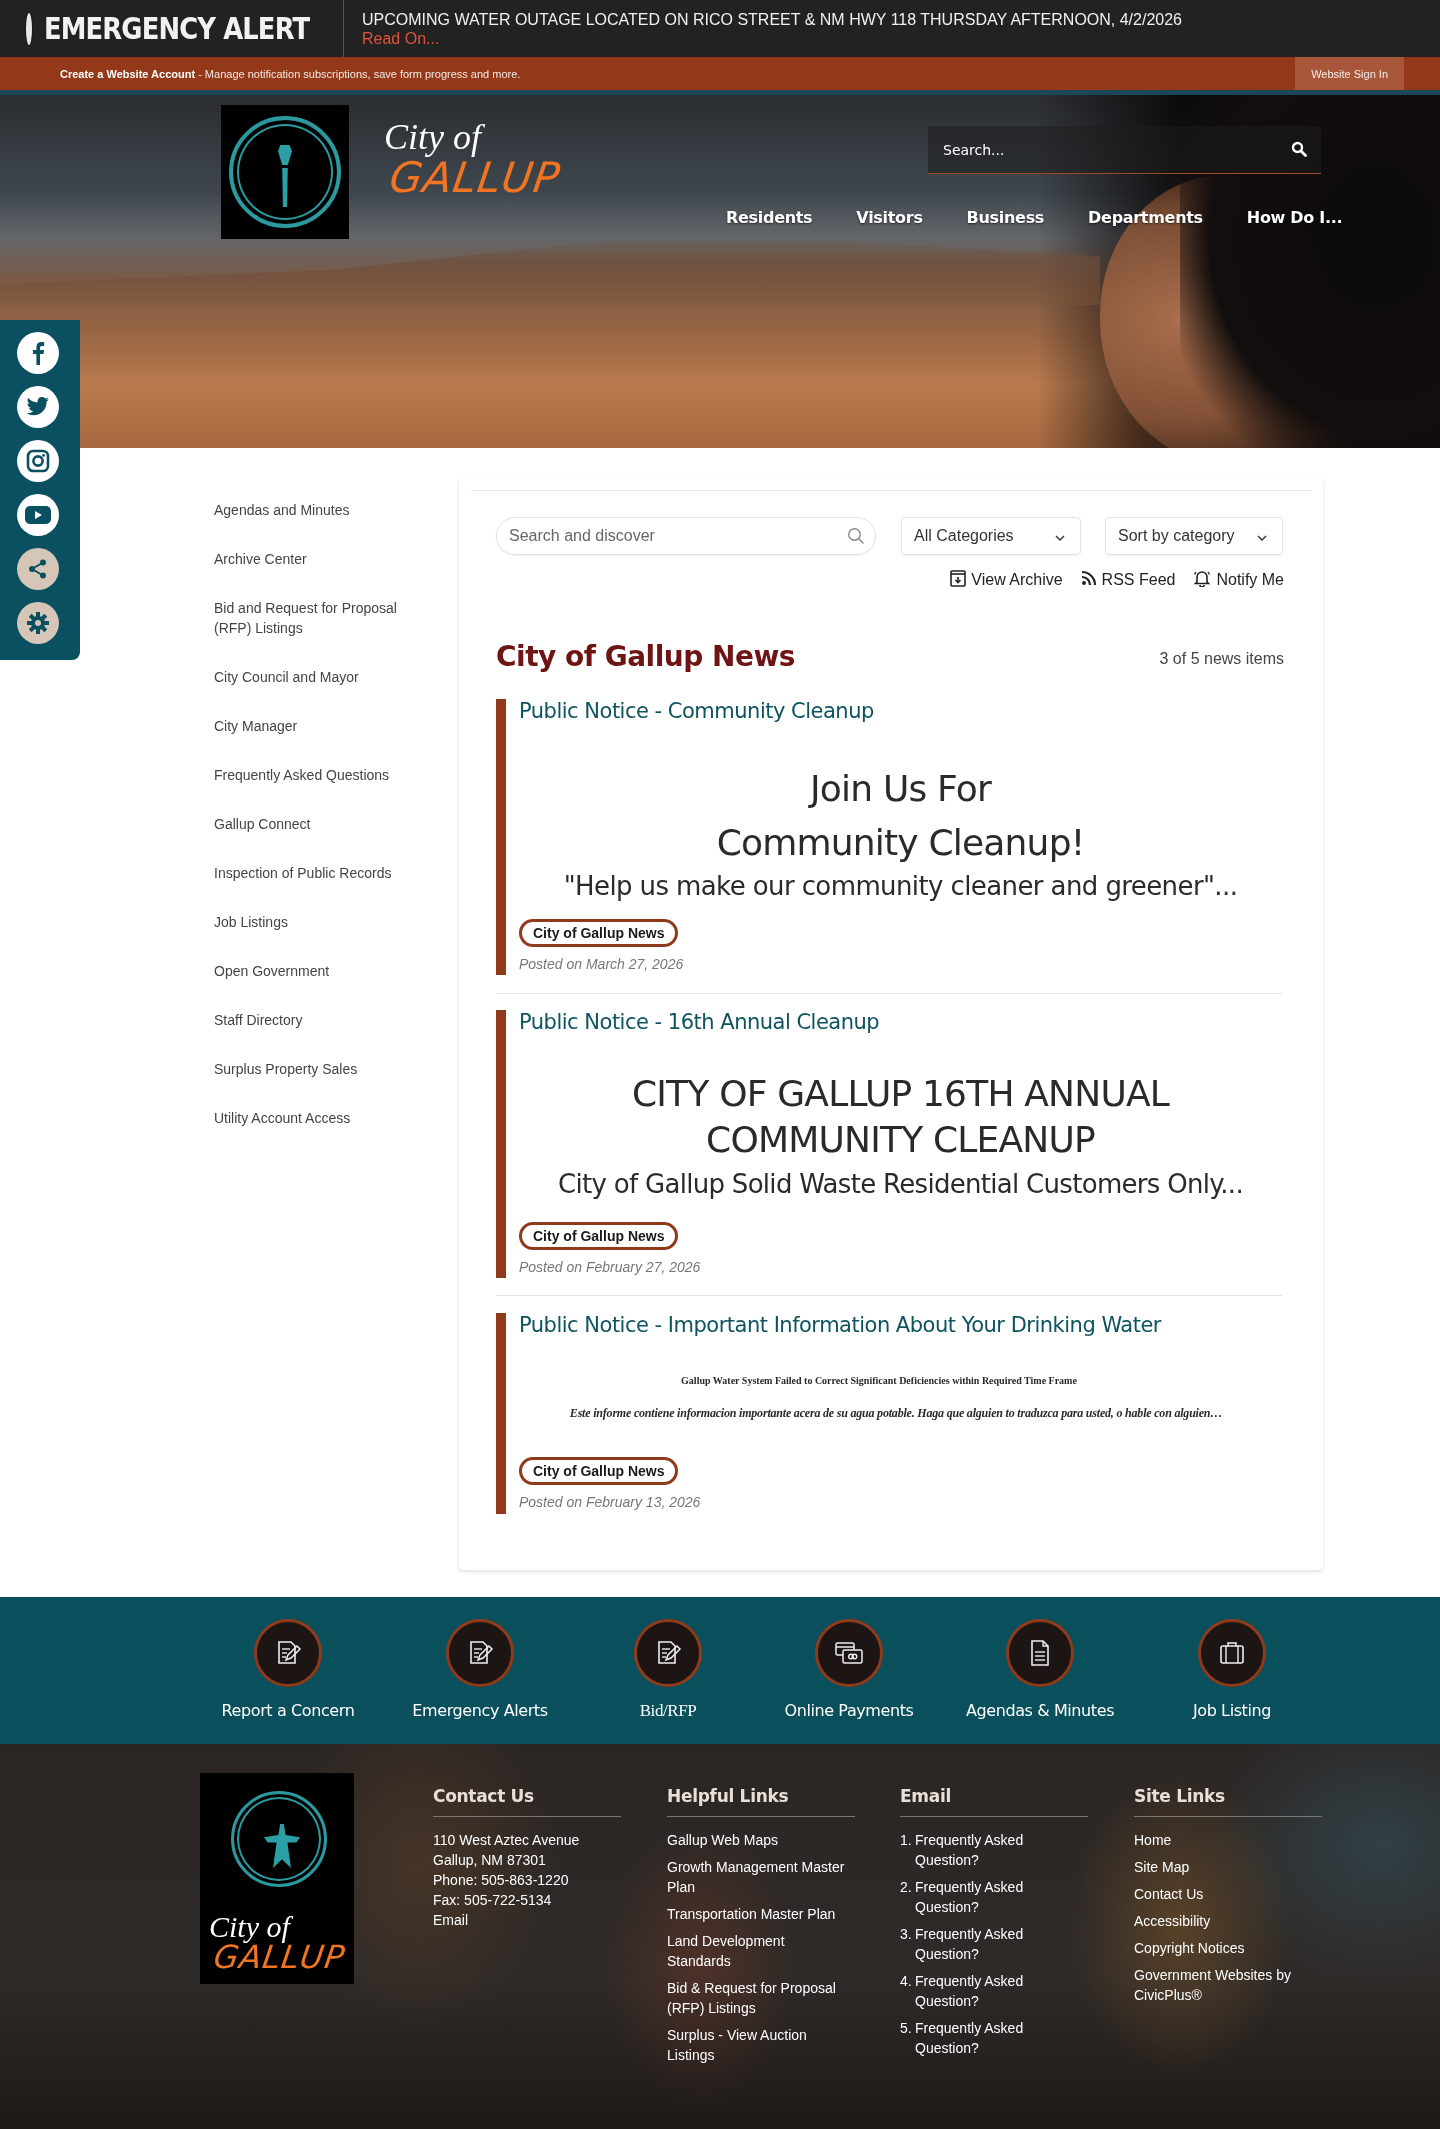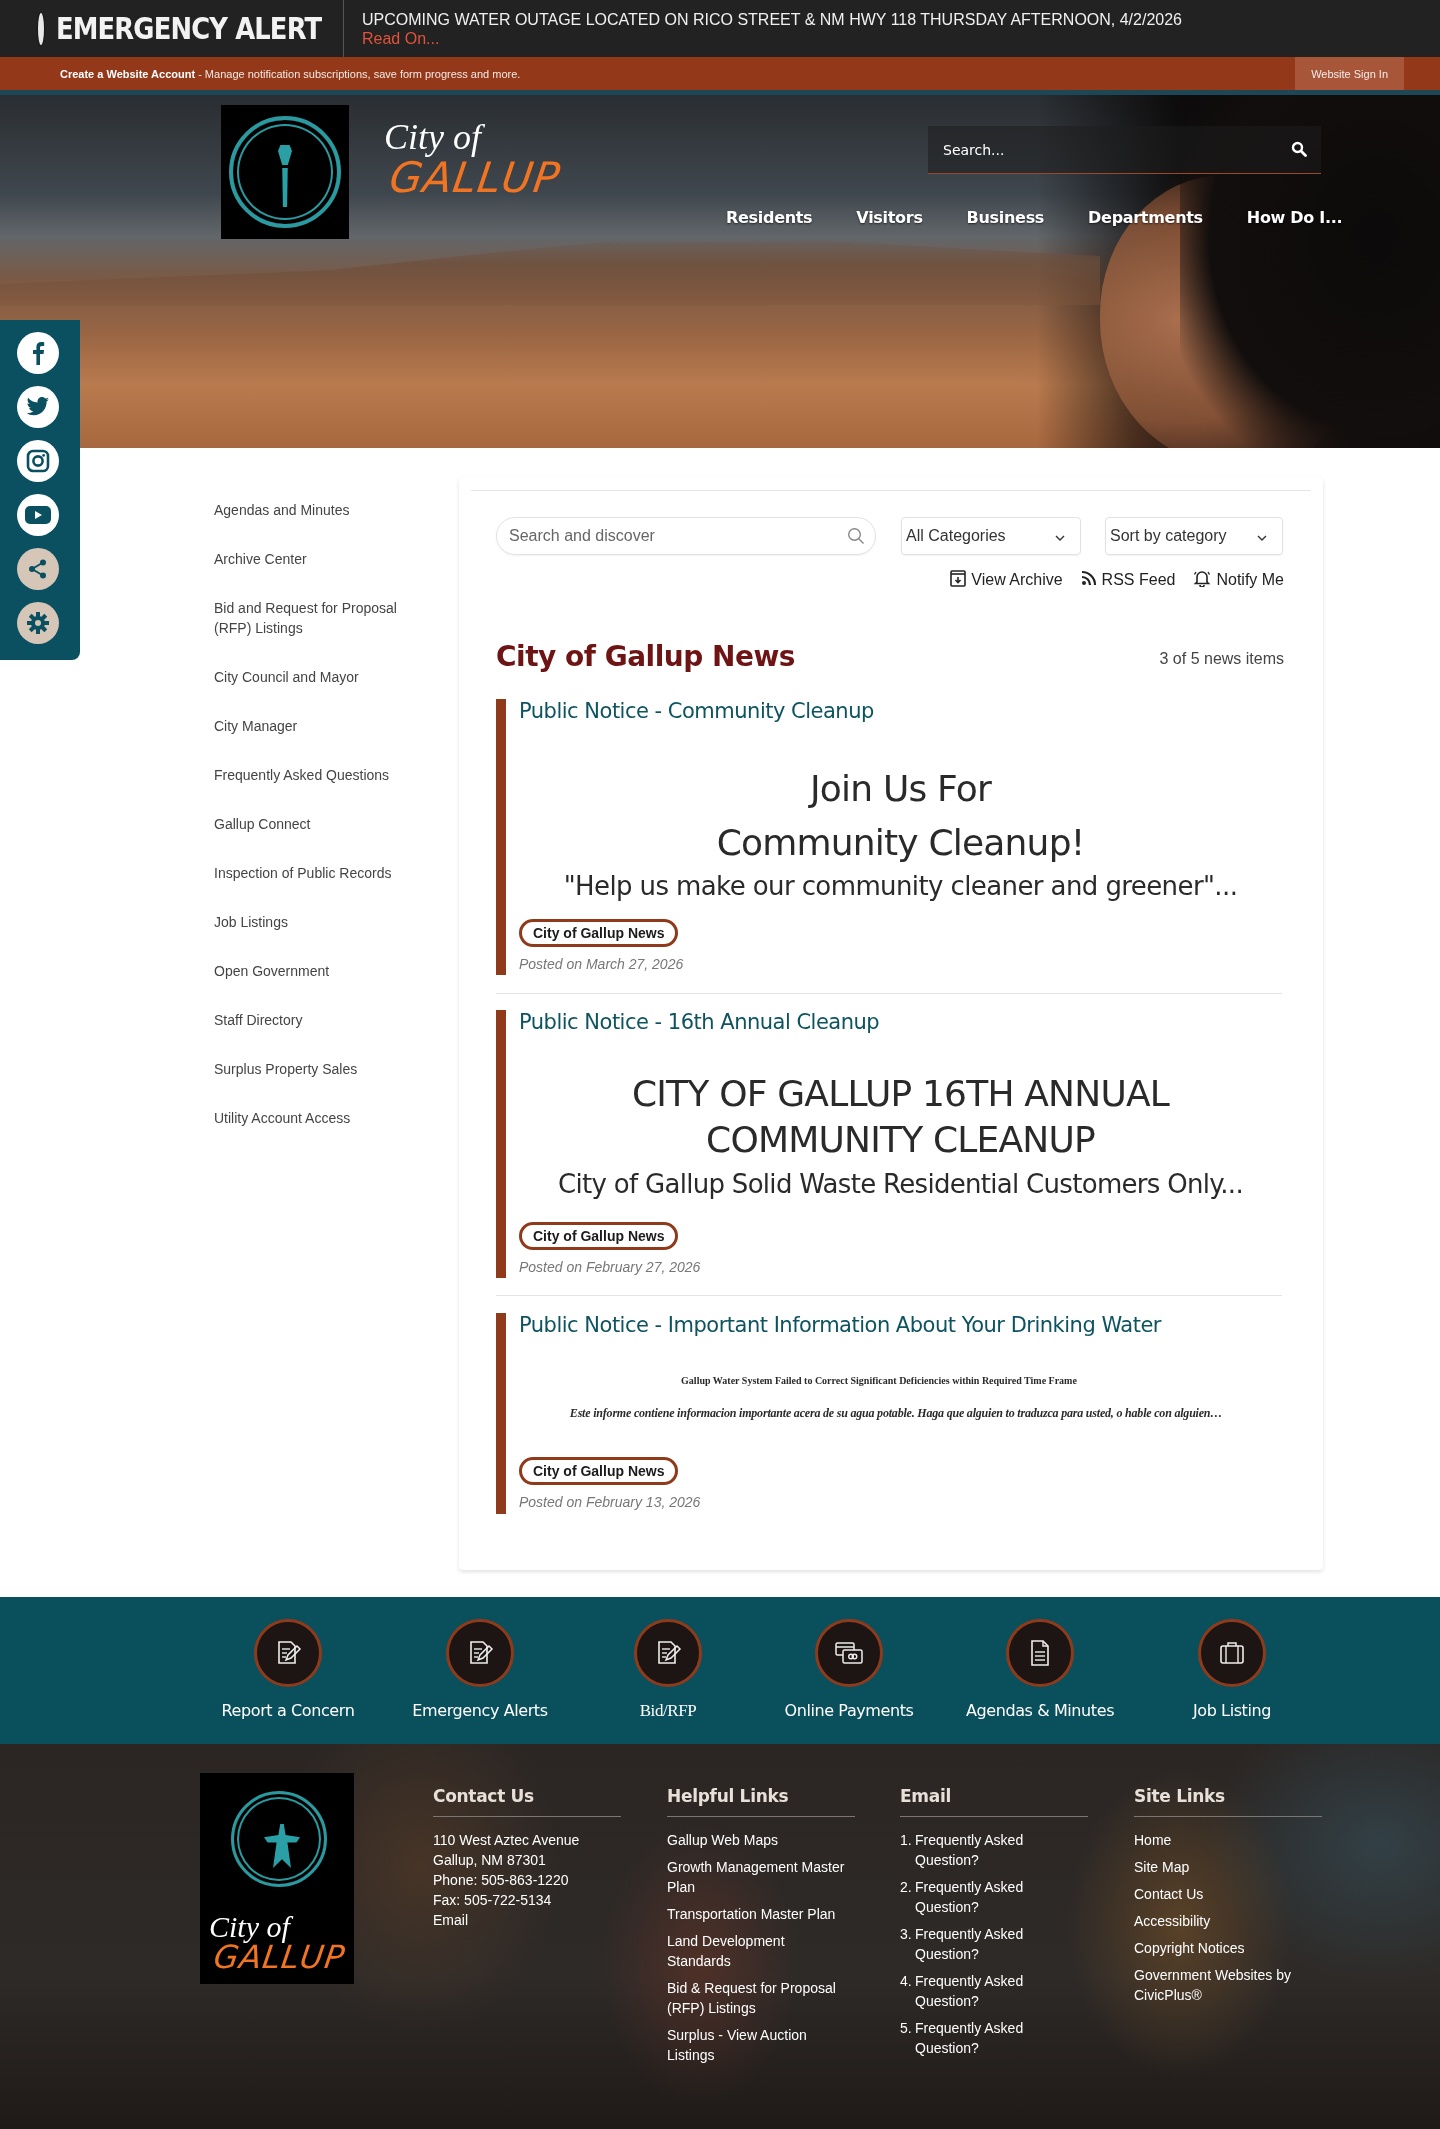--- a/index.html
+++ b/index.html
@@ -2,21 +2,21 @@
 <html><head>
 <meta charset="utf-8">
 <style>
   * { box-sizing: border-box; margin: 0; padding: 0; }
   html, body { width: 1440px; background: #ffffff; font-family: "Liberation Sans", sans-serif; color: #333; }
   body { position: relative; height: 2129px; overflow: hidden; }
   a { color: inherit; text-decoration: none; }
 
   
   .alert-bar { position: absolute; left: 0; top: 0; width: 1440px; height: 57px; background: #222222; display: flex; align-items: center; }
-  .alert-badge { display: flex; align-items: center; width: 344px; height: 57px; padding-left: 38px; border-right: 1px solid #555; }
+  .alert-badge { display: flex; align-items: center; width: 344px; height: 57px; padding-left: 26px; border-right: 1px solid #555; }
   .alert-dot { width: 32px; height: 32px; border-radius: 50%; background: radial-gradient(circle at 40% 35%, #ff6a5c 0%, #e02a1e 55%, #a81510 100%); border: 3px solid #e8e8e8; box-shadow: 0 0 2px #000; }
   .alert-label { margin-left: 12px; font-family: "DejaVu Sans", sans-serif; font-weight: bold; font-size: 30px; color: #f2f2f2; letter-spacing: -1px; transform: scaleX(0.86); transform-origin: left center; white-space: nowrap; }
   .alert-msg { padding-left: 18px; }
   .alert-text { font-size: 16px; color: #f0f0f0; line-height: 19px; }
   .alert-readon { font-size: 16px; color: #e0533a; line-height: 19px; display: block; }
 
   
   .account-bar { position: absolute; left: 0; top: 57px; width: 1440px; height: 33px; background: #93391a; display: flex; align-items: center; }
   .account-text { margin-left: 36px; font-size: 11px; color: #f4e9e4; }
   .account-text b { color: #fff; margin-left: 24px; }
@@ -58,21 +58,21 @@
   .left-nav { position: absolute; left: 214px; top: 500px; width: 240px; }
   .left-nav a { display: block; font-size: 14px; color: #444; line-height: 20px; margin-bottom: 29px; }
 
   
   .content-card { position: absolute; left: 459px; top: 477px; width: 864px; height: 1093px; background: #fff; border-radius: 4px; box-shadow: 0 2px 4px rgba(0,0,0,0.12); }
   .card-topline { position: absolute; left: 12px; top: 13px; width: 840px; height: 1px; background: #e6e6e6; }
   .news-search { position: absolute; left: 37px; top: 40px; width: 380px; height: 38px; border: 1px solid #e2e2e2; border-radius: 20px; display: flex; align-items: center; box-shadow: 0 1px 2px rgba(0,0,0,0.06); }
   .news-search input { border: none; outline: none; background: transparent; font-size: 16px; color: #555; padding-left: 12px; width: 330px; font-family: "Liberation Sans", sans-serif; }
   .news-search input::placeholder { color: #666; }
   .news-search .mag { position: absolute; right: 10px; top: 9px; }
-  .select-box { position: absolute; top: 40px; height: 38px; border: 1px solid #e2e2e2; border-radius: 4px; display: flex; align-items: center; padding-left: 4px; font-size: 16px; color: #333; box-shadow: 0 1px 2px rgba(0,0,0,0.06); }
+  .select-box { position: absolute; top: 40px; height: 38px; border: 1px solid #e2e2e2; border-radius: 4px; display: flex; align-items: center; padding-left: 12px; font-size: 16px; color: #333; box-shadow: 0 1px 2px rgba(0,0,0,0.06); }
   .select-box .chev { position: absolute; right: 14px; top: 12px; }
   .sel-cat { left: 442px; width: 180px; }
   .sel-sort { left: 646px; width: 178px; }
   .action-links { position: absolute; right: 39px; top: 92px; display: flex; gap: 18px; font-size: 16px; color: #222; }
   .action-links a { display: flex; align-items: center; gap: 5px; }
 
   .news-heading { position: absolute; left: 37px; top: 163px; font-family: "DejaVu Sans", sans-serif; font-size: 28px; color: #6e1414; letter-spacing: -0.5px; }
   .news-count { position: absolute; right: 39px; top: 173px; font-size: 16px; color: #444; }
 
   .news-item { position: absolute; left: 37px; width: 786px; }

